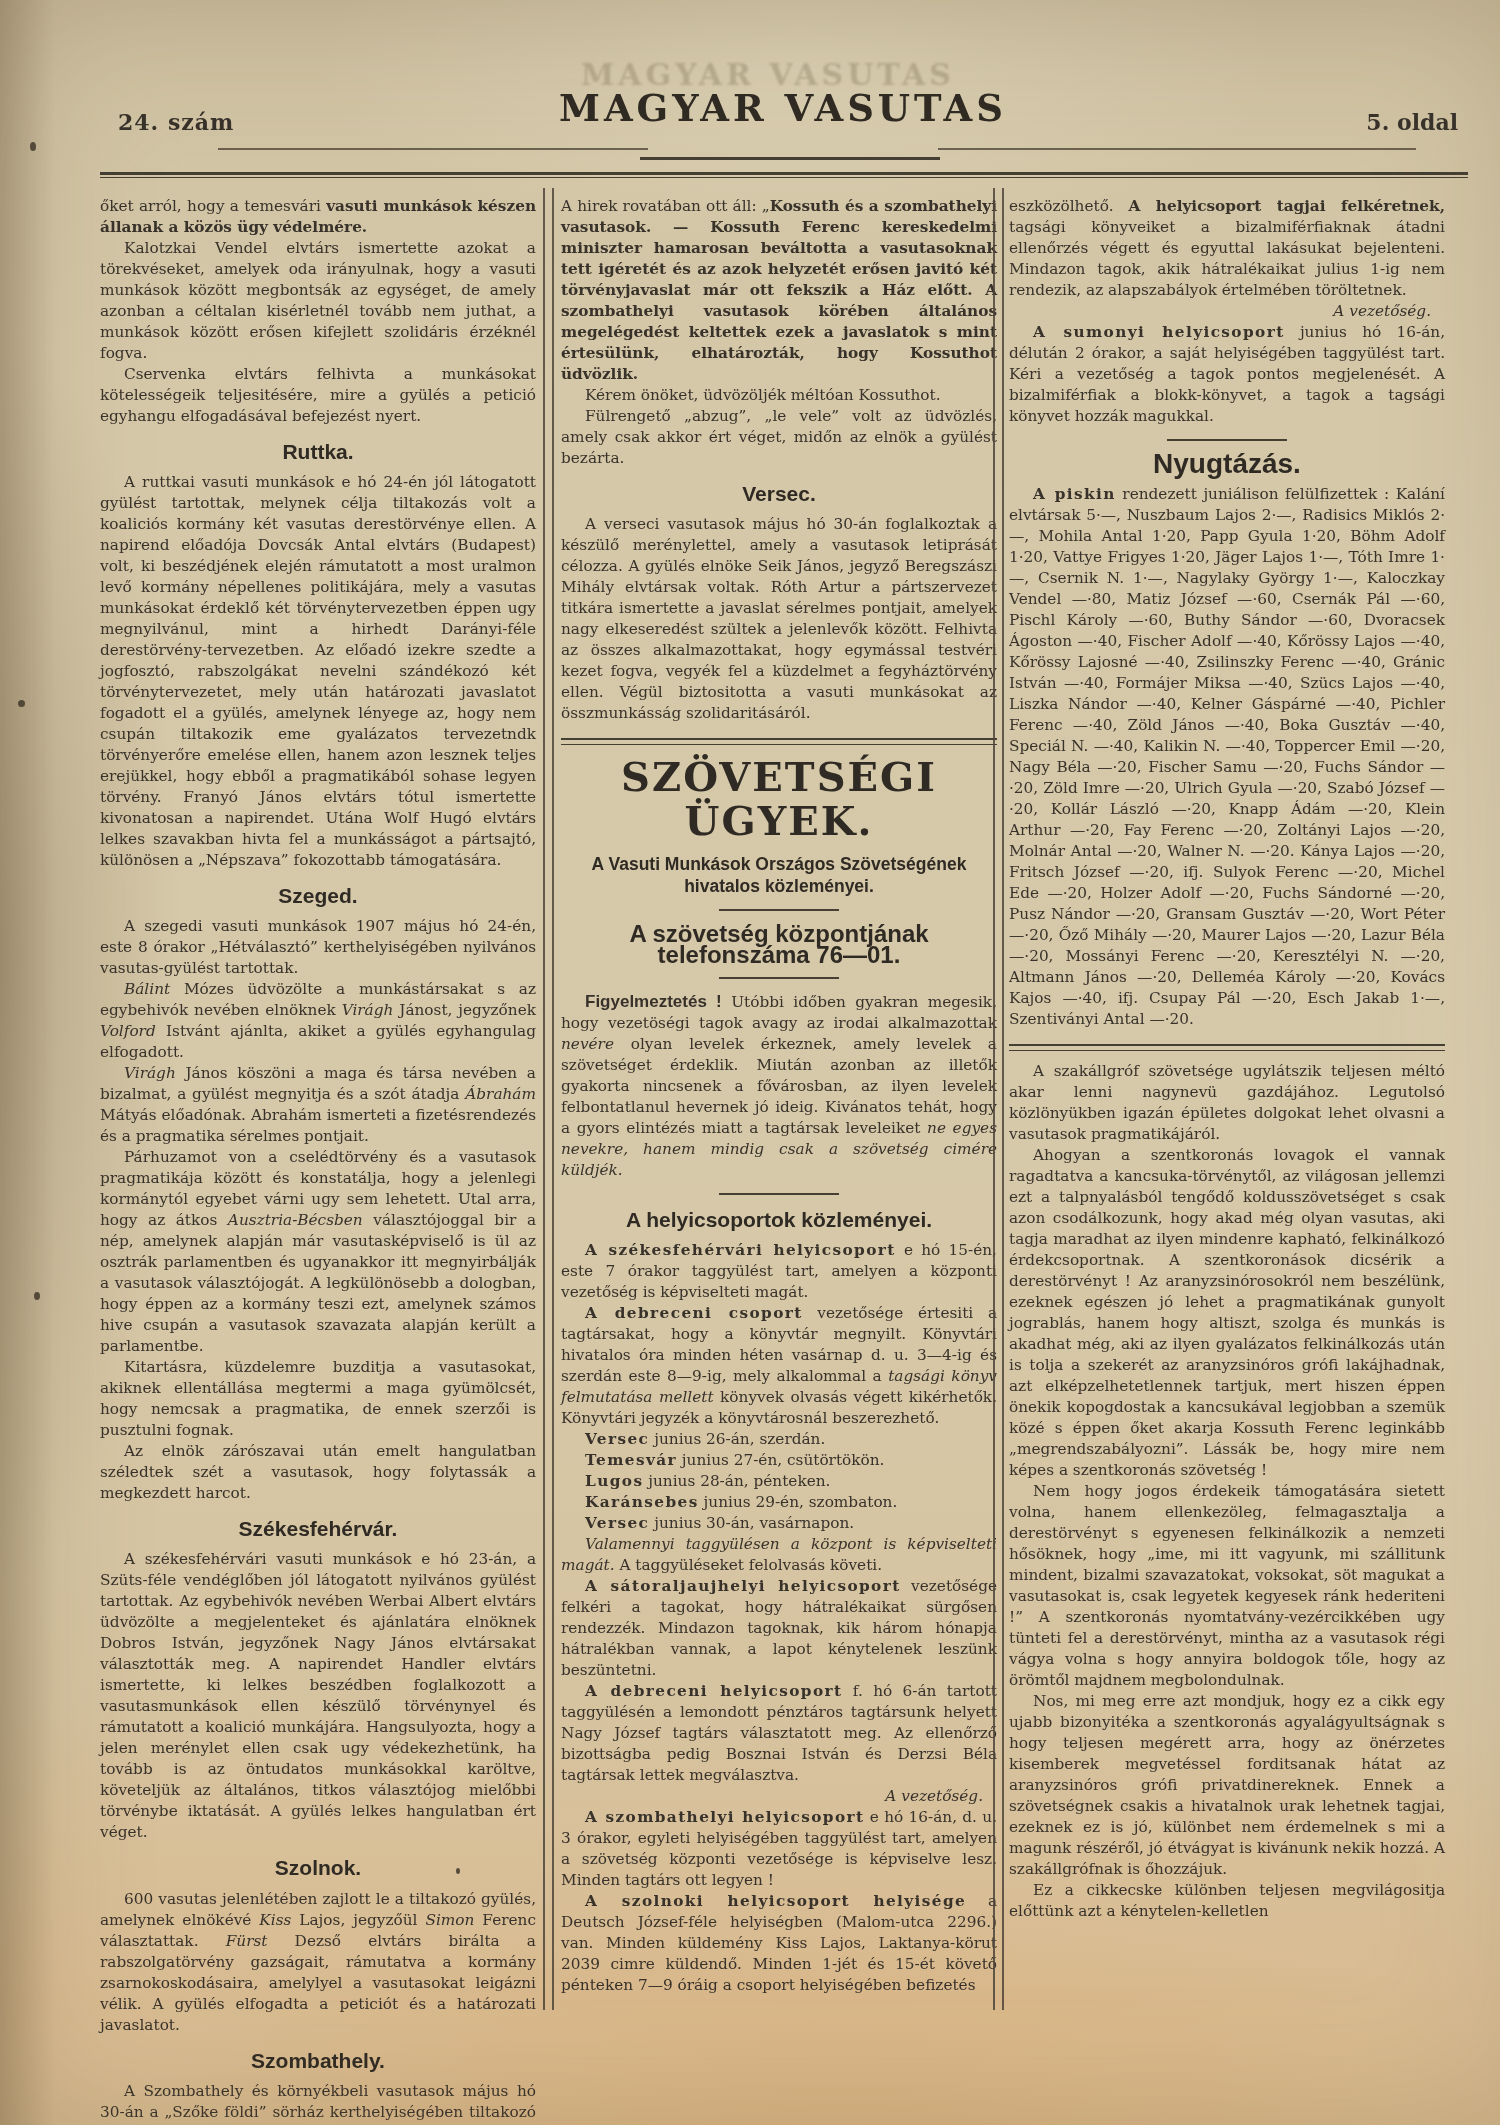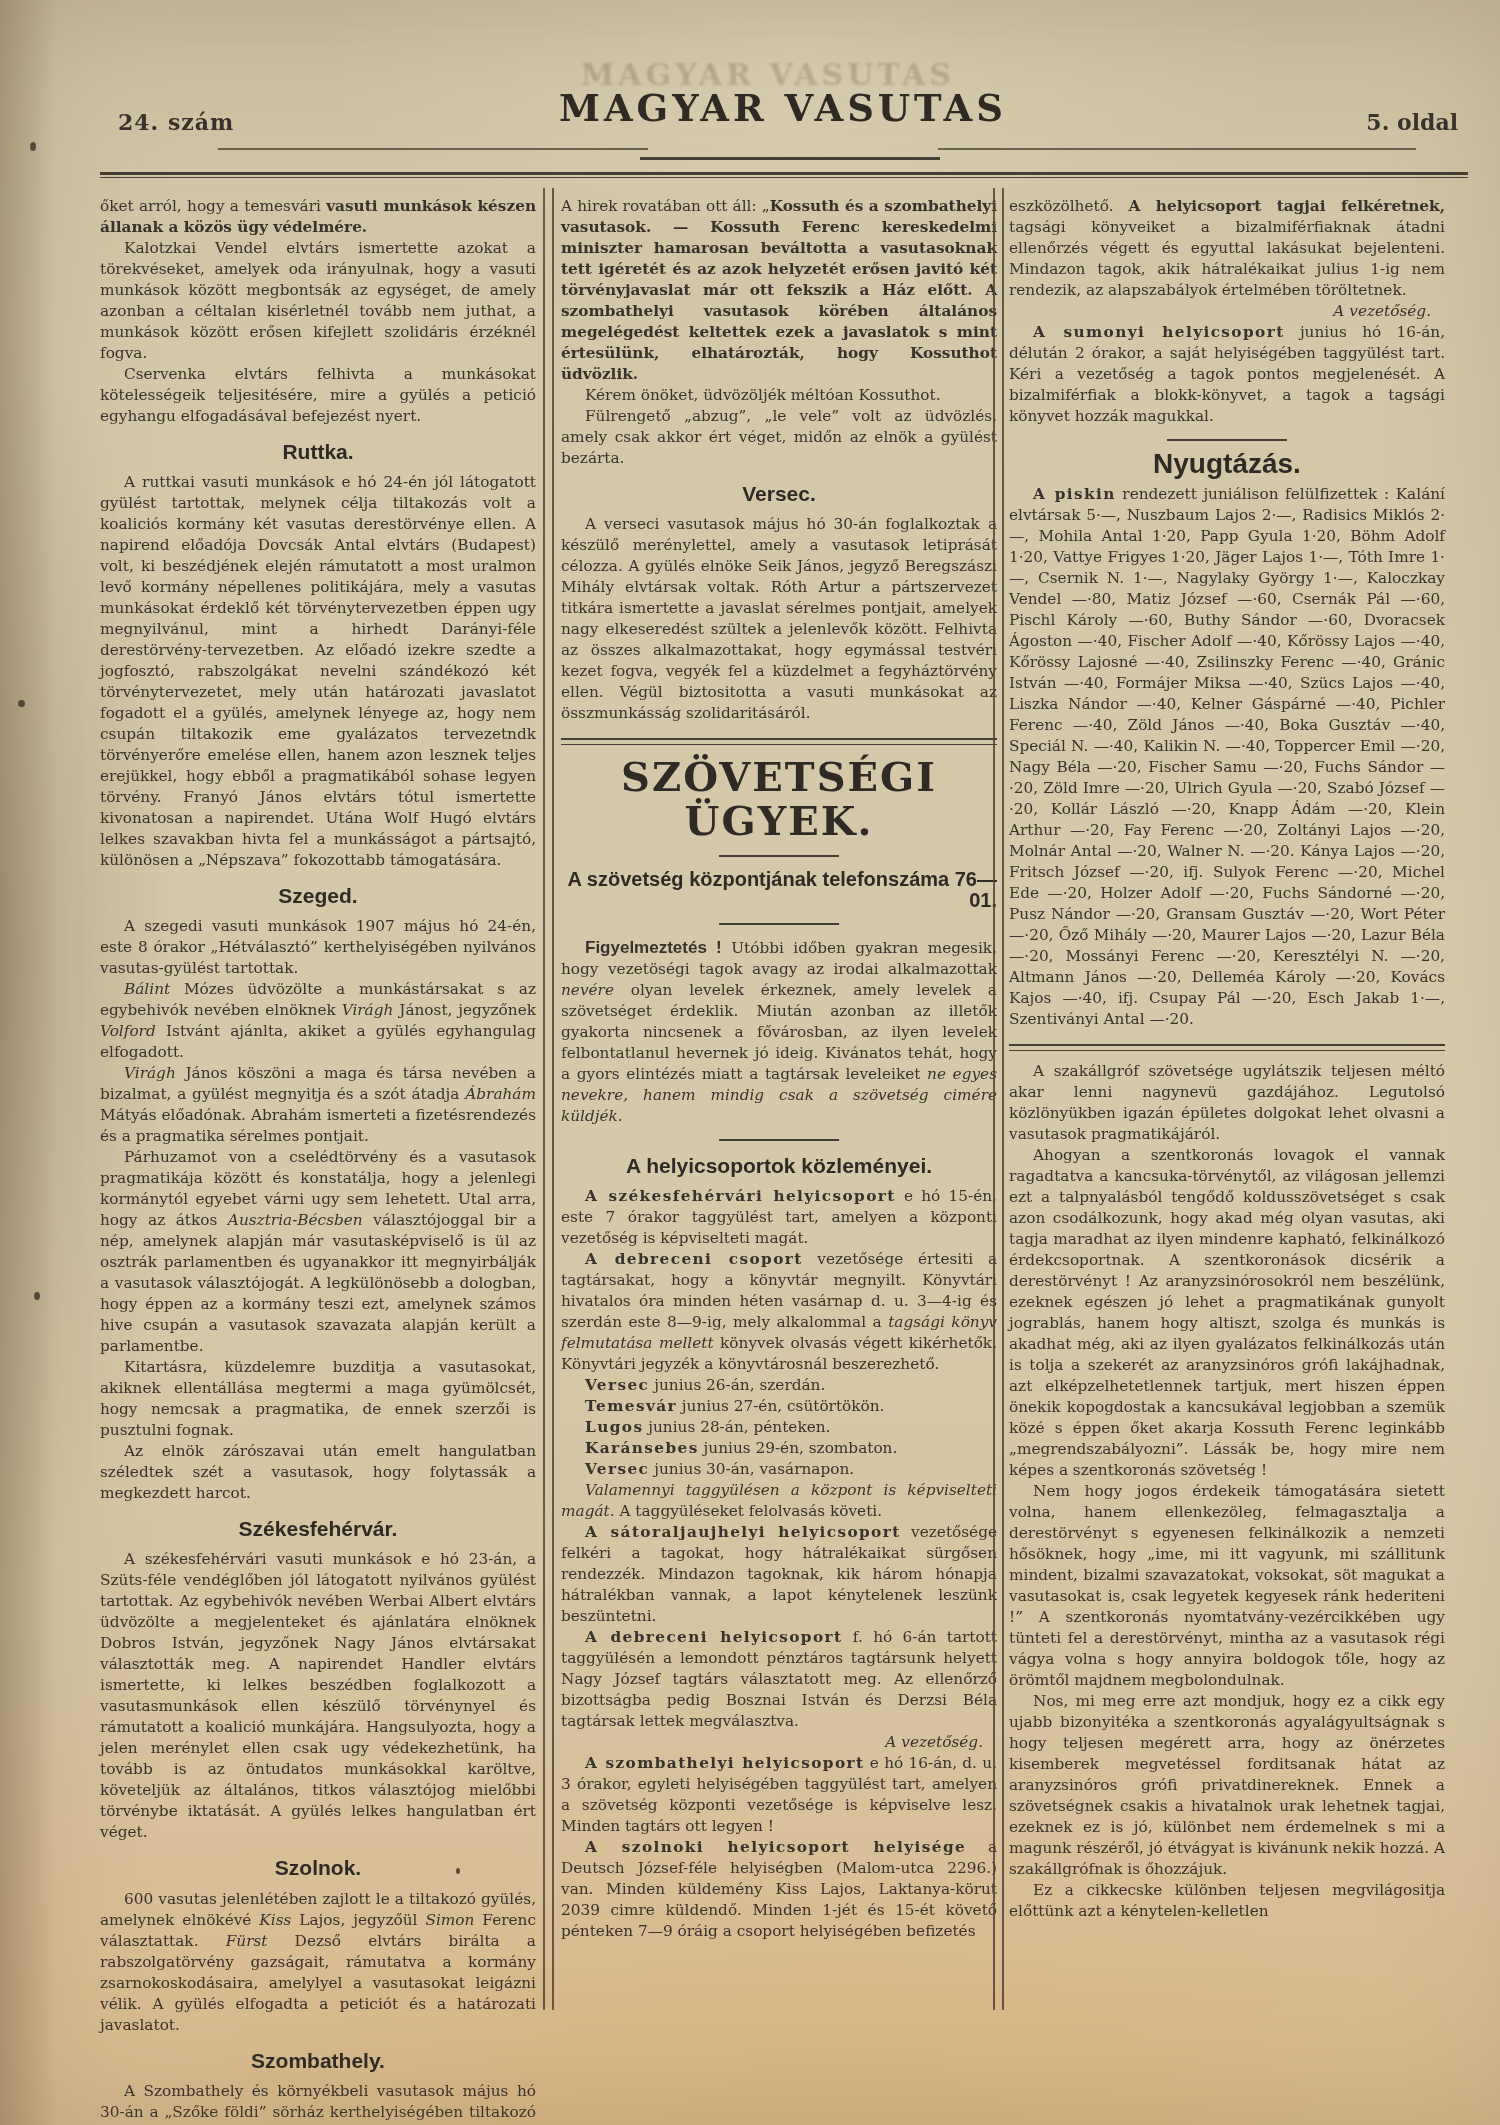--- a/index.html
+++ b/index.html
@@ -45,22 +45,22 @@
   .run-bw{font-weight:bold;letter-spacing:1.4px;}
   .run-i{font-style:italic;}
   .run-bs{font-weight:bold;font-family:"Liberation Sans",sans-serif;font-size:17px;}
   .hx{color:#2f2a23;}
   .h,.hgrp{font-family:"Liberation Sans",sans-serif;font-weight:bold;text-align:center;
     font-size:21px;margin:13px 0 8px;line-height:1.15;}
   .hbig{font-family:"DejaVu Serif",serif;font-weight:bold;text-align:center;
     font-size:40px;letter-spacing:2px;margin:4px 0 10px;line-height:1.1;}
   .hsub{font-family:"Liberation Sans",sans-serif;font-weight:bold;text-align:center;
     font-size:17.5px;line-height:22px;margin:2px 6px 4px;}
-  .htel{font-family:"Liberation Sans",sans-serif;font-weight:bold;text-align:right;
-    font-size:20px;margin:6px 0;}
+  .htel{font-family:"Liberation Sans",sans-serif;font-weight:bold;text-align:center;
+    font-size:24px;margin:6px 0;}
   .hny{font-family:"Liberation Sans",sans-serif;font-weight:bold;text-align:center;
     font-size:28px;margin:0 0 10px;}
   .hbig2{font-family:"Liberation Sans",sans-serif;font-weight:bold;text-align:left;
     font-size:34px;margin:18px 0 12px;line-height:1.12;letter-spacing:0.5px;}
   .rule-short{width:120px;margin:12px auto;border-top:2px solid #453e33;}
   .rule-double{margin:14px 0 10px;height:4px;border-top:2px solid #453e33;border-bottom:1px solid #453e33;}
   .speck{position:absolute;background:rgba(55,47,37,0.8);border-radius:50%;}
 </style>
 </head>
 <body>
@@ -102,20 +102,21 @@
     </div>
   <div class="vrule v1"></div>
   <div class="col col2">
       <p class="para noind"><span>A hirek rovatában ott áll: „</span><span class="run-b">Kossuth és a szombathelyi vasutasok. — Kossuth Ferenc kereskedelmi miniszter hamarosan beváltotta a vasutasoknak tett igéretét és az azok helyzetét erősen javitó két törvényjavaslat már ott fekszik a Ház előtt. A szombathelyi vasutasok körében általános megelégedést keltettek ezek a javaslatok s mint értesülünk, elhatározták, hogy Kossuthot üdvözlik.</span></p>
       <p class="para"><span>Kérem önöket, üdvözöljék méltóan Kossuthot.</span></p>
       <p class="para"><span>Fülrengető „abzug”, „le vele” volt az üdvözlés, amely csak akkor ért véget, midőn az elnök a gyülést bezárta.</span></p>
       <div class="hx h">Versec.</div>
       <p class="para"><span>A verseci vasutasok május hó 30-án foglalkoztak a készülő merénylettel, amely a vasutasok letiprását célozza. A gyülés elnöke Seik János, jegyző Beregszászi Mihály elvtársak voltak. Róth Artur a pártszervezet titkára ismertette a javaslat sérelmes pontjait, amelyek nagy elkeseredést szültek a jelenlevők között. Felhivta az összes alkalmazottakat, hogy egymással testvéri kezet fogva, vegyék fel a küzdelmet a fegyháztörvény ellen. Végül biztositotta a vasuti munkásokat az összmunkásság szolidaritásáról.</span></p>
       <div class="rule-double"></div>
       <div class="hx hbig">SZÖVETSÉGI ÜGYEK.</div>
+      <div class="hx hsub">A Vasuti Munkások Országos Szövetségének hivatalos közleményei.</div>
       <div class="rule-short"></div>
       <div class="hx htel">A szövetség központjának telefonszáma 76—01.</div>
       <div class="rule-short"></div>
       <p class="para"><span class="run-bs">Figyelmeztetés !</span><span> Utóbbi időben gyakran megesik, hogy vezetöségi tagok avagy az irodai alkalmazottak </span><span class="run-i">nevére</span><span> olyan levelek érkeznek, amely levelek a szövetséget érdeklik. Miután azonban az illetők gyakorta nincsenek a fővárosban, az ilyen levelek felbontatlanul hevernek jó ideig. Kivánatos tehát, hogy a gyors elintézés miatt a tagtársak leveleiket </span><span class="run-i">ne egyes nevekre, hanem mindig csak a szövetség cimére küldjék.</span></p>
       <div class="rule-short"></div>
       <div class="hx hgrp">A helyicsoportok közleményei.</div>
       <p class="para"><span class="run-bw">A székesfehérvári helyicsoport</span><span> e hó 15-én, este 7 órakor taggyülést tart, amelyen a központi vezetőség is képviselteti magát.</span></p>
       <p class="para"><span class="run-bw">A debreceni csoport</span><span> vezetősége értesiti a tagtársakat, hogy a könyvtár megnyilt. Könyvtári hivatalos óra minden héten vasárnap d. u. 3—4-ig és szerdán este 8—9-ig, mely alkalommal a </span><span class="run-i">tagsági könyv felmutatása mellett</span><span> könyvek olvasás végett kikérhetők. Könyvtári jegyzék a könyvtárosnál beszerezhető.</span></p>
       <p class="para"><span class="run-bw">Versec</span><span> junius 26-án, szerdán.</span></p>
       <p class="para"><span class="run-bw">Temesvár</span><span> junius 27-én, csütörtökön.</span></p>

